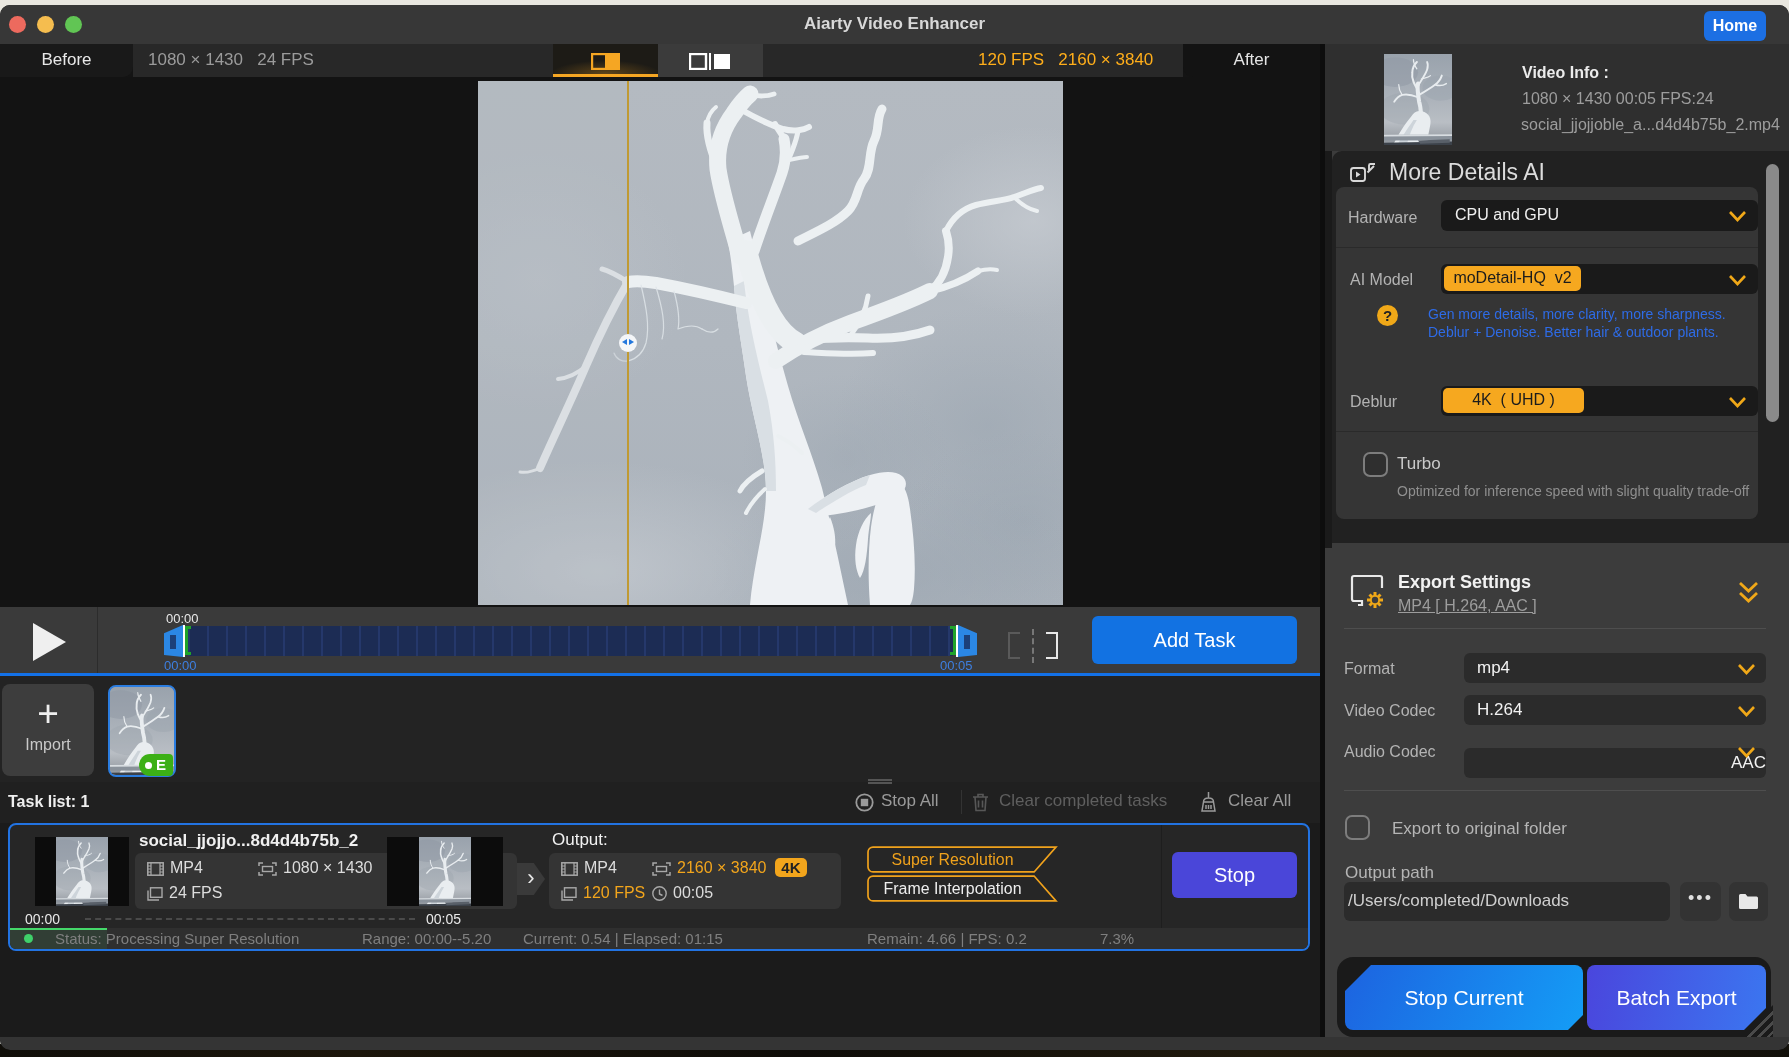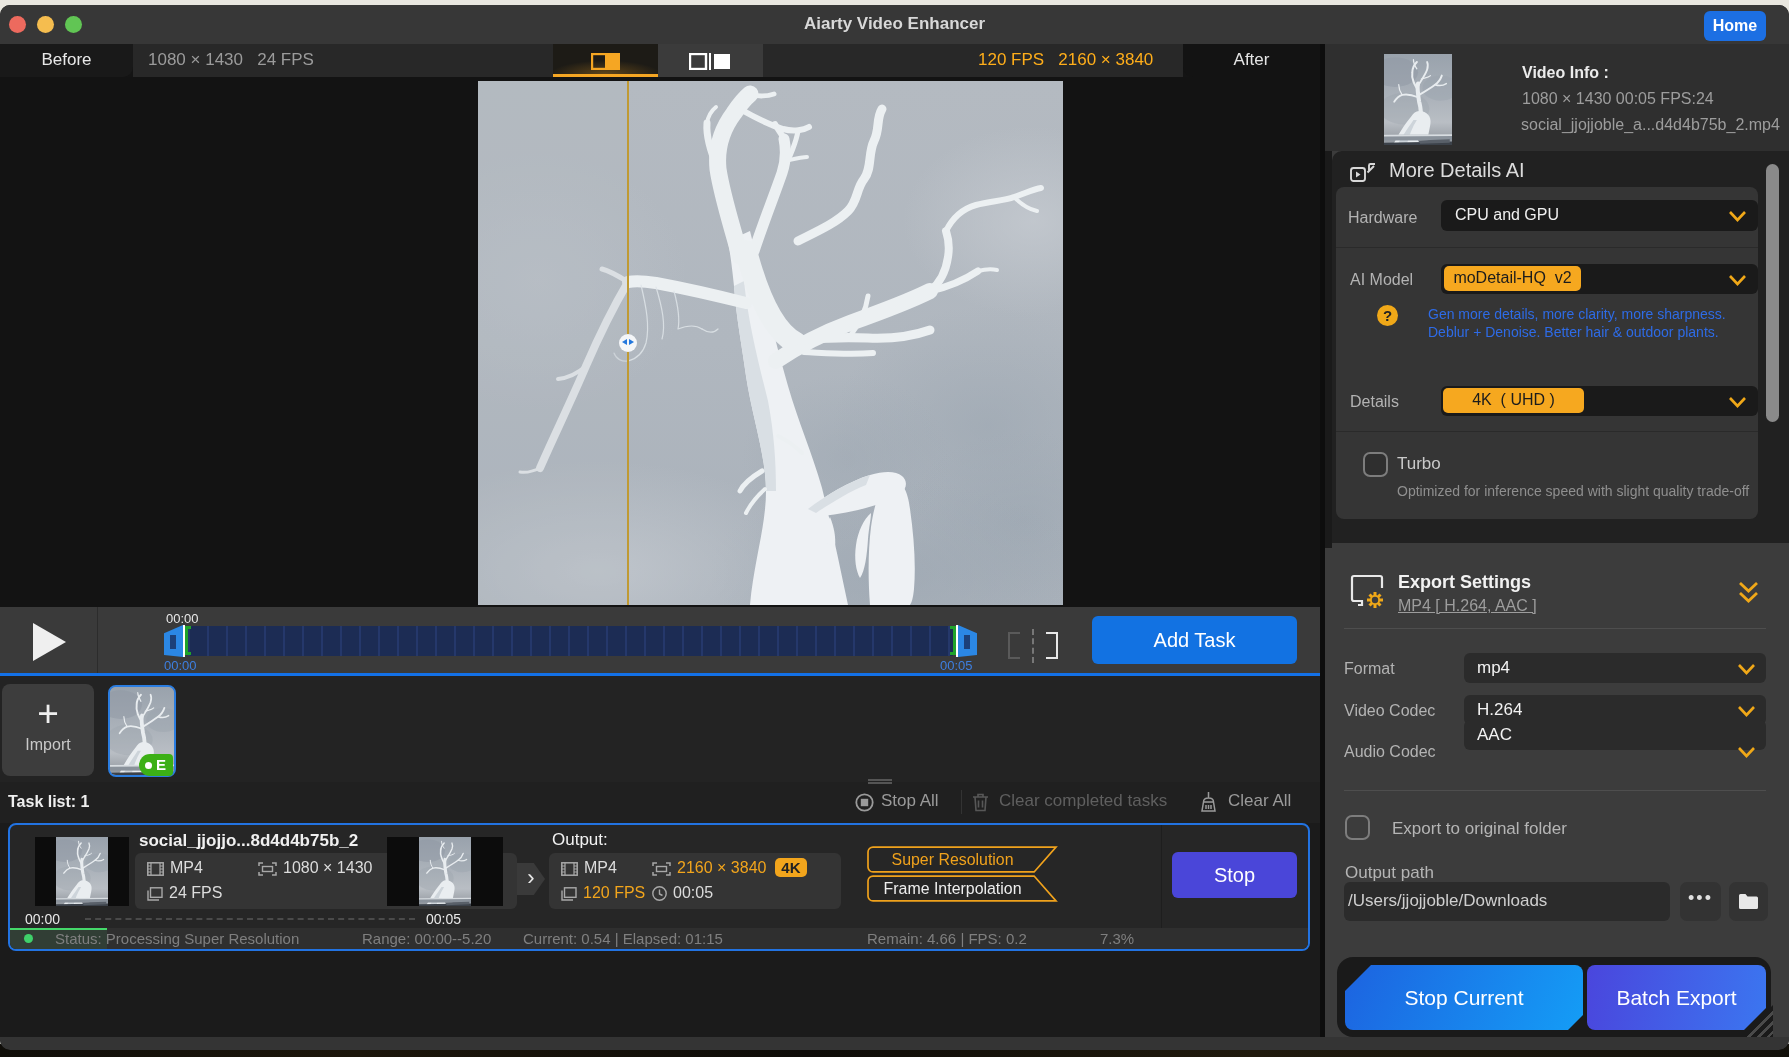--- a/index.html
+++ b/index.html
@@ -79,21 +79,21 @@
   .stxt { position:absolute; top:4px; white-space:nowrap; }
   
   #sidediv { position:absolute; left:1320px; top:39px; width:5px; height:993px; background:#0d0d0d; }
   #sidebar { position:absolute; left:1325px; top:39px; width:464px; height:993px; background:#3c3c3c; }
   #vinfo { position:absolute; left:0; top:0; width:464px; height:107px; background:#2f2f2f; }
   #vthumb { position:absolute; left:59px; top:10px; width:68px; height:91px; background:#9aa3ad; overflow:hidden; }
   #vinfo .t1 { position:absolute; left:197px; top:20px; color:#ececec; font-size:16px; font-weight:bold; }
   #vinfo .t2 { position:absolute; left:197px; top:46px; color:#9d9d9d; font-size:16px; }
   #vinfo .t3 { position:absolute; left:196px; top:72px; color:#9d9d9d; font-size:16px; }
   #mdpanel { position:absolute; left:7px; top:107px; width:457px; height:392px; background:#212121; border-radius:10px 0 0 0; }
-  #mdhead { position:absolute; left:57px; top:8px; color:#dcdcdc; font-size:20px; }
+  #mdhead { position:absolute; left:57px; top:8px; color:#dcdcdc; font-size:23px; }
   #mdicon { position:absolute; left:18px; top:11px; }
   #mdcard { position:absolute; left:4px; top:36px; width:422px; height:332px; background:#353535; border-radius:8px; }
   #scrollthumb { position:absolute; left:434px; top:13px; width:13px; height:258px; background:#8a8a8a; border-radius:7px; }
   .srow-label { color:#b3b3b3; font-size:16px; position:absolute; }
   .dfield { position:absolute; background:#1a1a1a; border-radius:6px; color:#f0f0f0; font-size:16px; }
   .dfield2 { position:absolute; left:139px; width:302px; height:30px; background:#2b2b2b; border-radius:6px; color:#f2f2f2; font-size:17px; line-height:29px; }
   .dfield2 span { margin-left:13px; }
   .opill { position:absolute; background:#f6a81f; border-radius:5px; color:#1c1c1c; text-align:center; font-size:16px; }
   .chev { position:absolute; }
   .checkbox { position:absolute; width:25px; height:25px; border:2px solid #7d7d7d; border-radius:7px; background:transparent; }
@@ -409,21 +409,21 @@
           </svg>
         <div class="divider" style="left:0;top:60px;width:422px;background:#2a2a2a;"></div>
         <div class="srow-label" style="left:14px;top:84px;">AI Model</div>
         <div class="dfield" style="left:105px;top:77px;width:317px;height:30px;"></div>
         <div class="opill" style="left:108px;top:79px;width:137px;height:25px;line-height:24px;">moDetail-HQ&nbsp; v2</div>
         <svg class="chev" style="left:392px;top:87px;" width="19" height="12" viewBox="0 0 19 12">
             <path d="M2 2l7.5 8L17 2" stroke="#f0a818" stroke-width="2.6" fill="none"></path>
           </svg>
         <div style="position:absolute;left:41px;top:118px;width:21px;height:21px;border-radius:50%;background:#f0a818;color:#222;font-weight:bold;text-align:center;line-height:21px;font-size:15px;">?</div>
         <div style="position:absolute;left:92px;top:119px;color:#2e6be6;font-size:14px;line-height:17.5px;">Gen more details, more clarity, more sharpness.<br>Deblur + Denoise. Better hair &amp; outdoor plants.</div>
-        <div class="srow-label" style="left:14px;top:206px;">Details</div>
+        <div class="srow-label" style="left:14px;top:206px;">Deblur</div>
         <div class="dfield" style="left:105px;top:199px;width:317px;height:30px;"></div>
         <div class="opill" style="left:107px;top:201px;width:141px;height:25px;line-height:24px;">4K&nbsp; ( UHD )</div>
         <svg class="chev" style="left:392px;top:209px;" width="19" height="12" viewBox="0 0 19 12">
             <path d="M2 2l7.5 8L17 2" stroke="#f0a818" stroke-width="2.6" fill="none"></path>
           </svg>
         <div class="divider" style="left:0;top:244px;width:422px;background:#2a2a2a;"></div>
         <div class="checkbox" style="left:27px;top:265px;background:#2f2f2f;"></div>
         <div style="position:absolute;left:61px;top:267px;color:#c9c9c9;font-size:17px;">Turbo</div>
         <div style="position:absolute;left:61px;top:296px;color:#8f8f8f;font-size:14px;">Optimized for inference speed with slight quality trade-off</div>
       </div>
@@ -451,29 +451,29 @@
       <div class="dfield2" style="top:105px;"><span>mp4</span></div>
       <svg class="chev" style="left:412px;top:115px;" width="19" height="12" viewBox="0 0 19 12">
           <path d="M2 2l7.5 8L17 2" stroke="#f0a818" stroke-width="2.6" fill="none"></path>
         </svg>
       <div class="srow-label" style="left:19px;top:154px;">Video Codec</div>
       <div class="dfield2" style="top:147px;"><span>H.264</span></div>
       <svg class="chev" style="left:412px;top:157px;" width="19" height="12" viewBox="0 0 19 12">
           <path d="M2 2l7.5 8L17 2" stroke="#f0a818" stroke-width="2.6" fill="none"></path>
         </svg>
       <div class="srow-label" style="left:19px;top:195px;">Audio Codec</div>
-      <div class="dfield2" style="top:172px;"><span>AAC</span></div>
+      <div class="dfield2" style="top:200px;text-align:right;"><span>AAC</span></div>
       <svg class="chev" style="left:412px;top:198px;" width="19" height="12" viewBox="0 0 19 12">
           <path d="M2 2l7.5 8L17 2" stroke="#f0a818" stroke-width="2.6" fill="none"></path>
         </svg>
       <div class="divider" style="left:19px;top:242px;width:422px;"></div>
       <div class="checkbox" style="left:20px;top:267px;"></div>
       <div style="position:absolute;left:47px;top:271px;color:#b5b5b5;font-size:17px;margin-left:20px;">Export to original folder</div>
       <div style="position:absolute;left:20px;top:315px;color:#b5b5b5;font-size:17px;">Output path</div>
-      <div class="dfield2" style="left:19px;top:334px;width:326px;height:39px;line-height:38px;"><span style="margin-left:4px;color:#cfcfcf;">/Users/jjojjoble/Downloads</span></div>
+      <div class="dfield2" style="left:19px;top:334px;width:326px;height:39px;line-height:38px;"><span style="margin-left:4px;color:#cfcfcf;">/Users/completed/Downloads</span></div>
       <div style="position:absolute;left:355px;top:334px;width:41px;height:39px;background:#333;border-radius:7px;color:#e0e0e0;text-align:center;line-height:32px;font-size:18px;letter-spacing:2px;">•••</div>
       <div style="position:absolute;left:404px;top:334px;width:39px;height:39px;background:#333;border-radius:7px;">
         <svg style="position:absolute;left:9px;top:11px;" width="21" height="17" viewBox="0 0 21 17">
             <path d="M1 2.5A1.5 1.5 0 0 1 2.5 1h5l2 2.5h9A1.5 1.5 0 0 1 20 5v9.5a1.5 1.5 0 0 1-1.5 1.5h-16A1.5 1.5 0 0 1 1 14.5z" fill="#e8e8e8"></path>
           </svg>
       </div>
       <div id="bigbtns">
           <div style="position:absolute;right:-2px;bottom:-2px;width:34px;height:34px;background:repeating-linear-gradient(135deg,#4a4a4a 0 2.5px,#1a1a1a 2.5px 7px);clip-path:polygon(100% 0, 100% 100%, 0 100%);"></div>
         <div style="position:absolute;left:8px;top:8px;width:238px;height:65px;background:linear-gradient(115deg,#1d63e0,#149df6);clip-path:polygon(26px 0, 100% 0, 100% calc(100% - 15px), calc(100% - 15px) 100%, 0 100%, 0 26px); border-radius:8px;color:#fff;font-size:21px;text-align:center;line-height:65px;">Stop Current</div>
         <div style="position:absolute;left:250px;top:8px;width:179px;height:65px;background:linear-gradient(100deg,#4a46dd,#3b76f0);clip-path:polygon(0 0, 100% 0, 100% calc(100% - 22px), calc(100% - 22px) 100%, 0 100%);border-radius:8px;color:#fff;font-size:21px;text-align:center;line-height:65px;">Batch Export</div>

